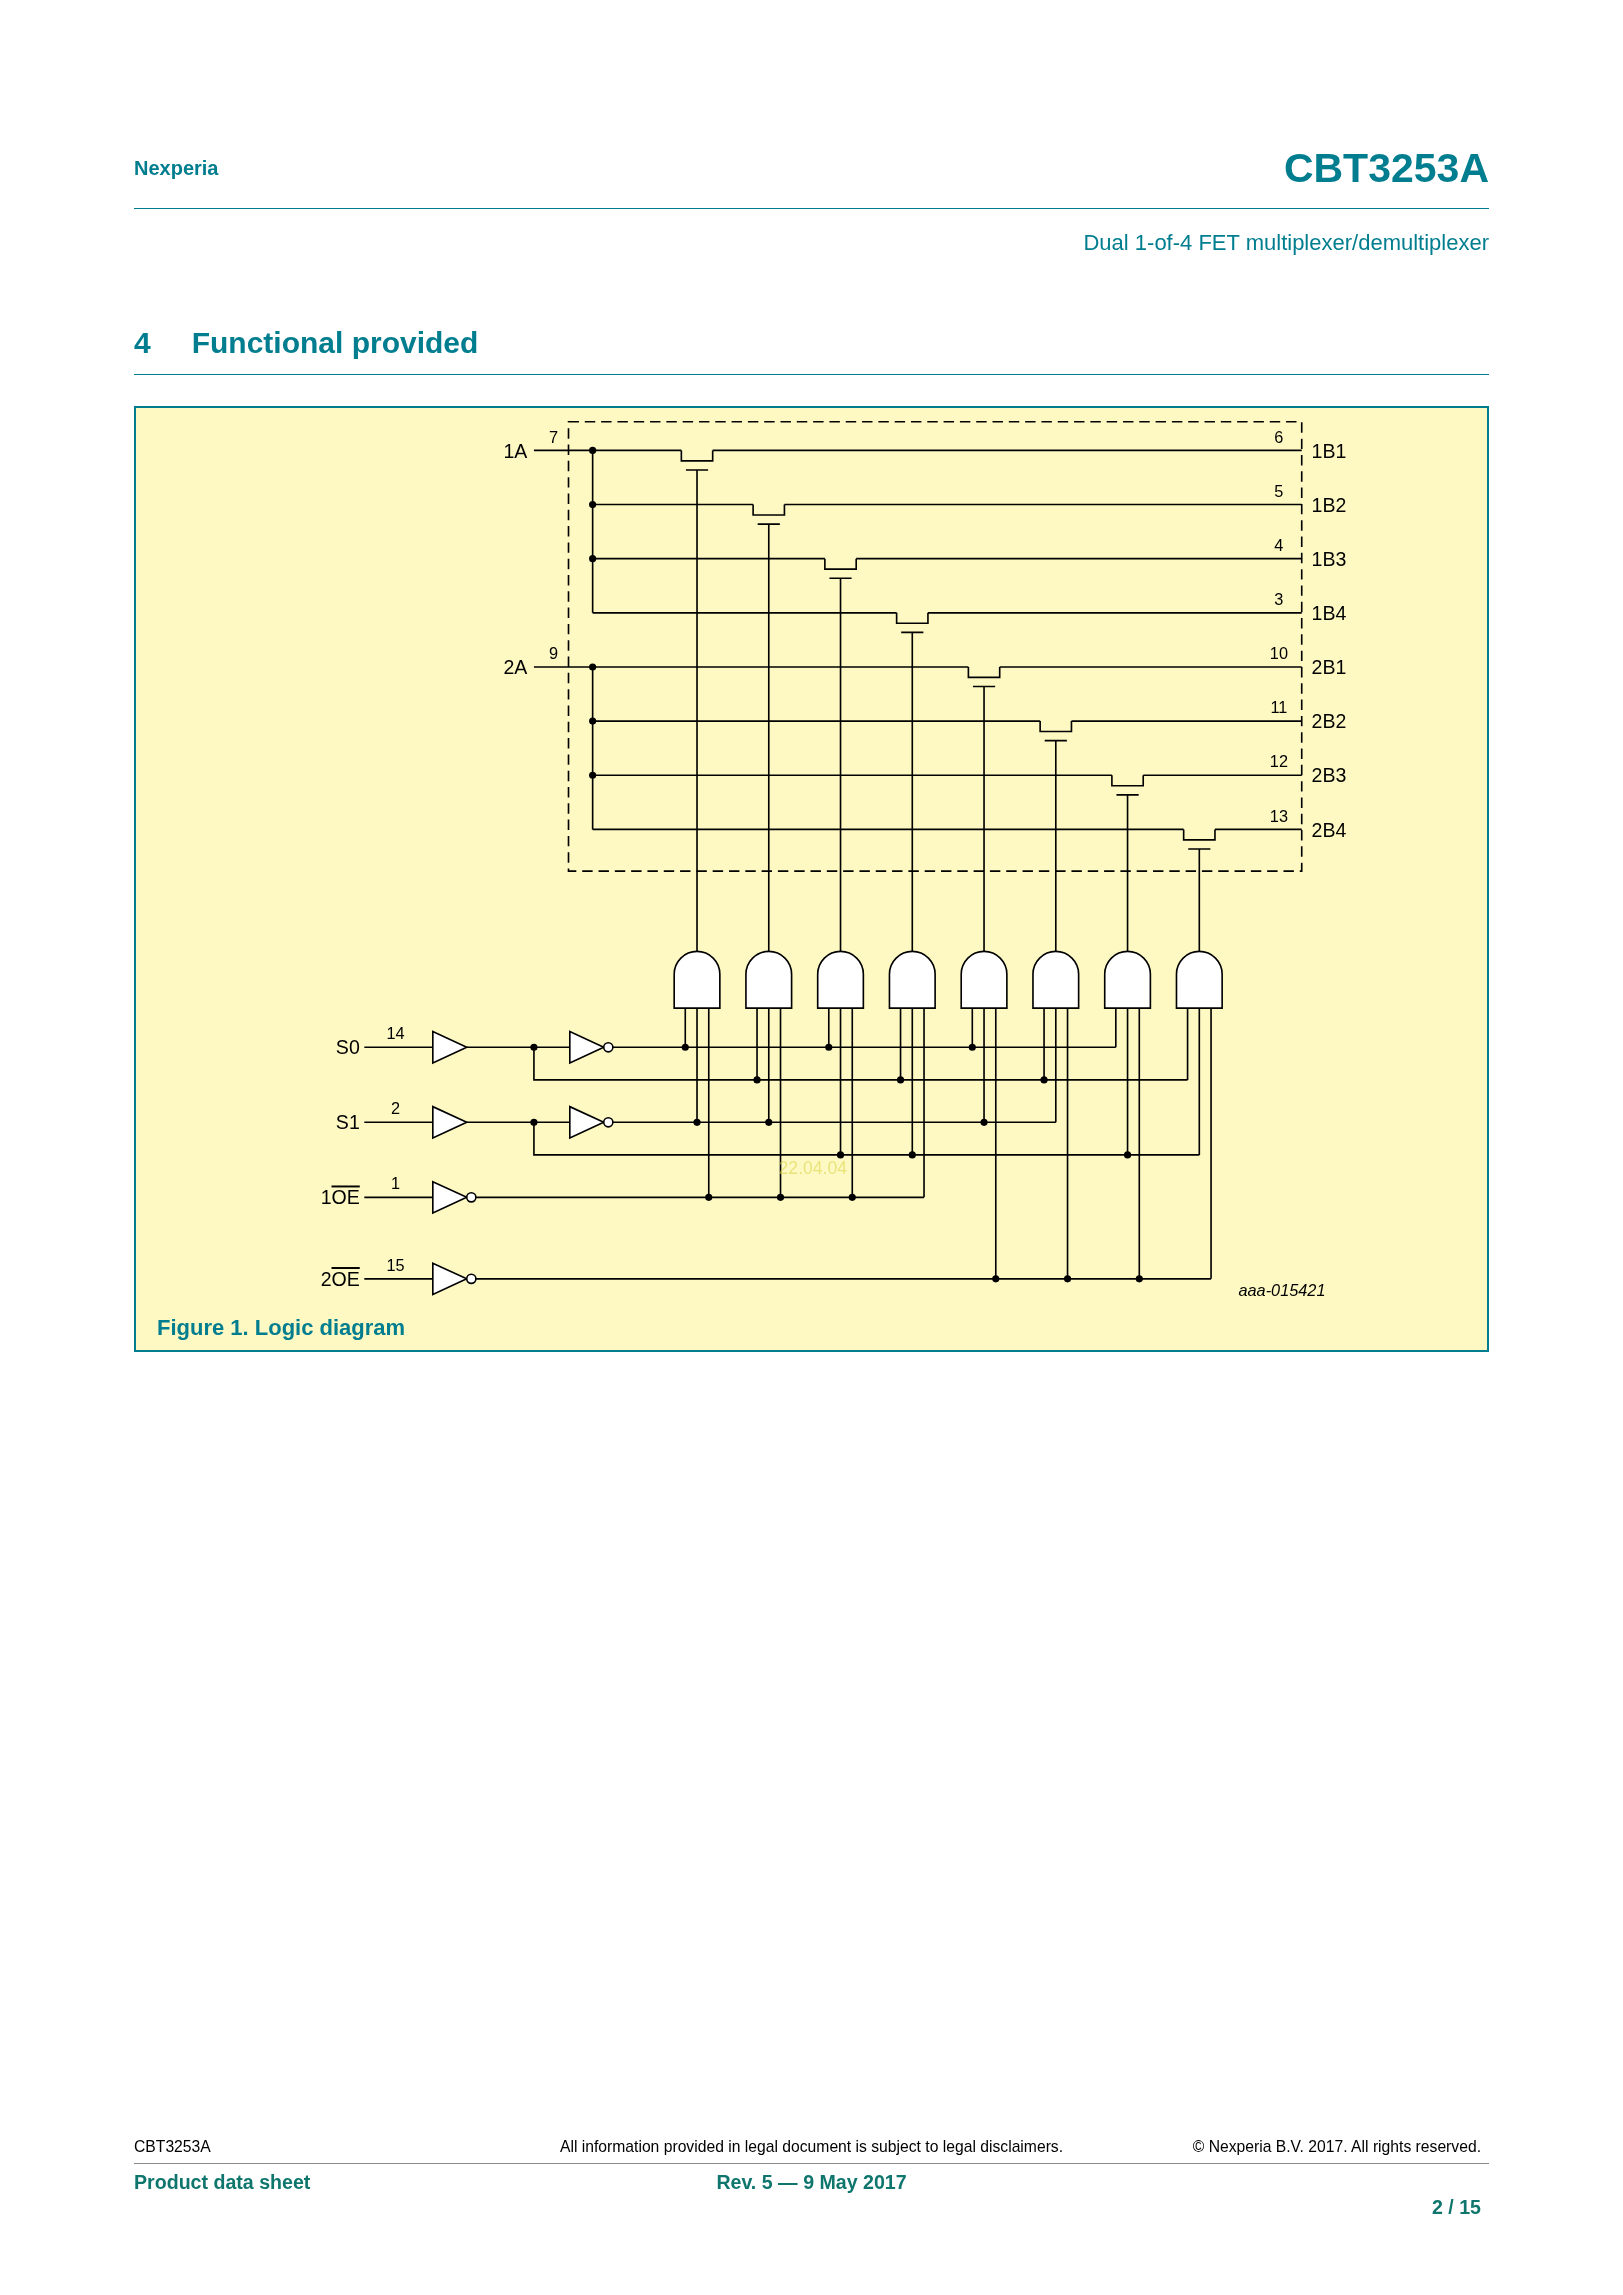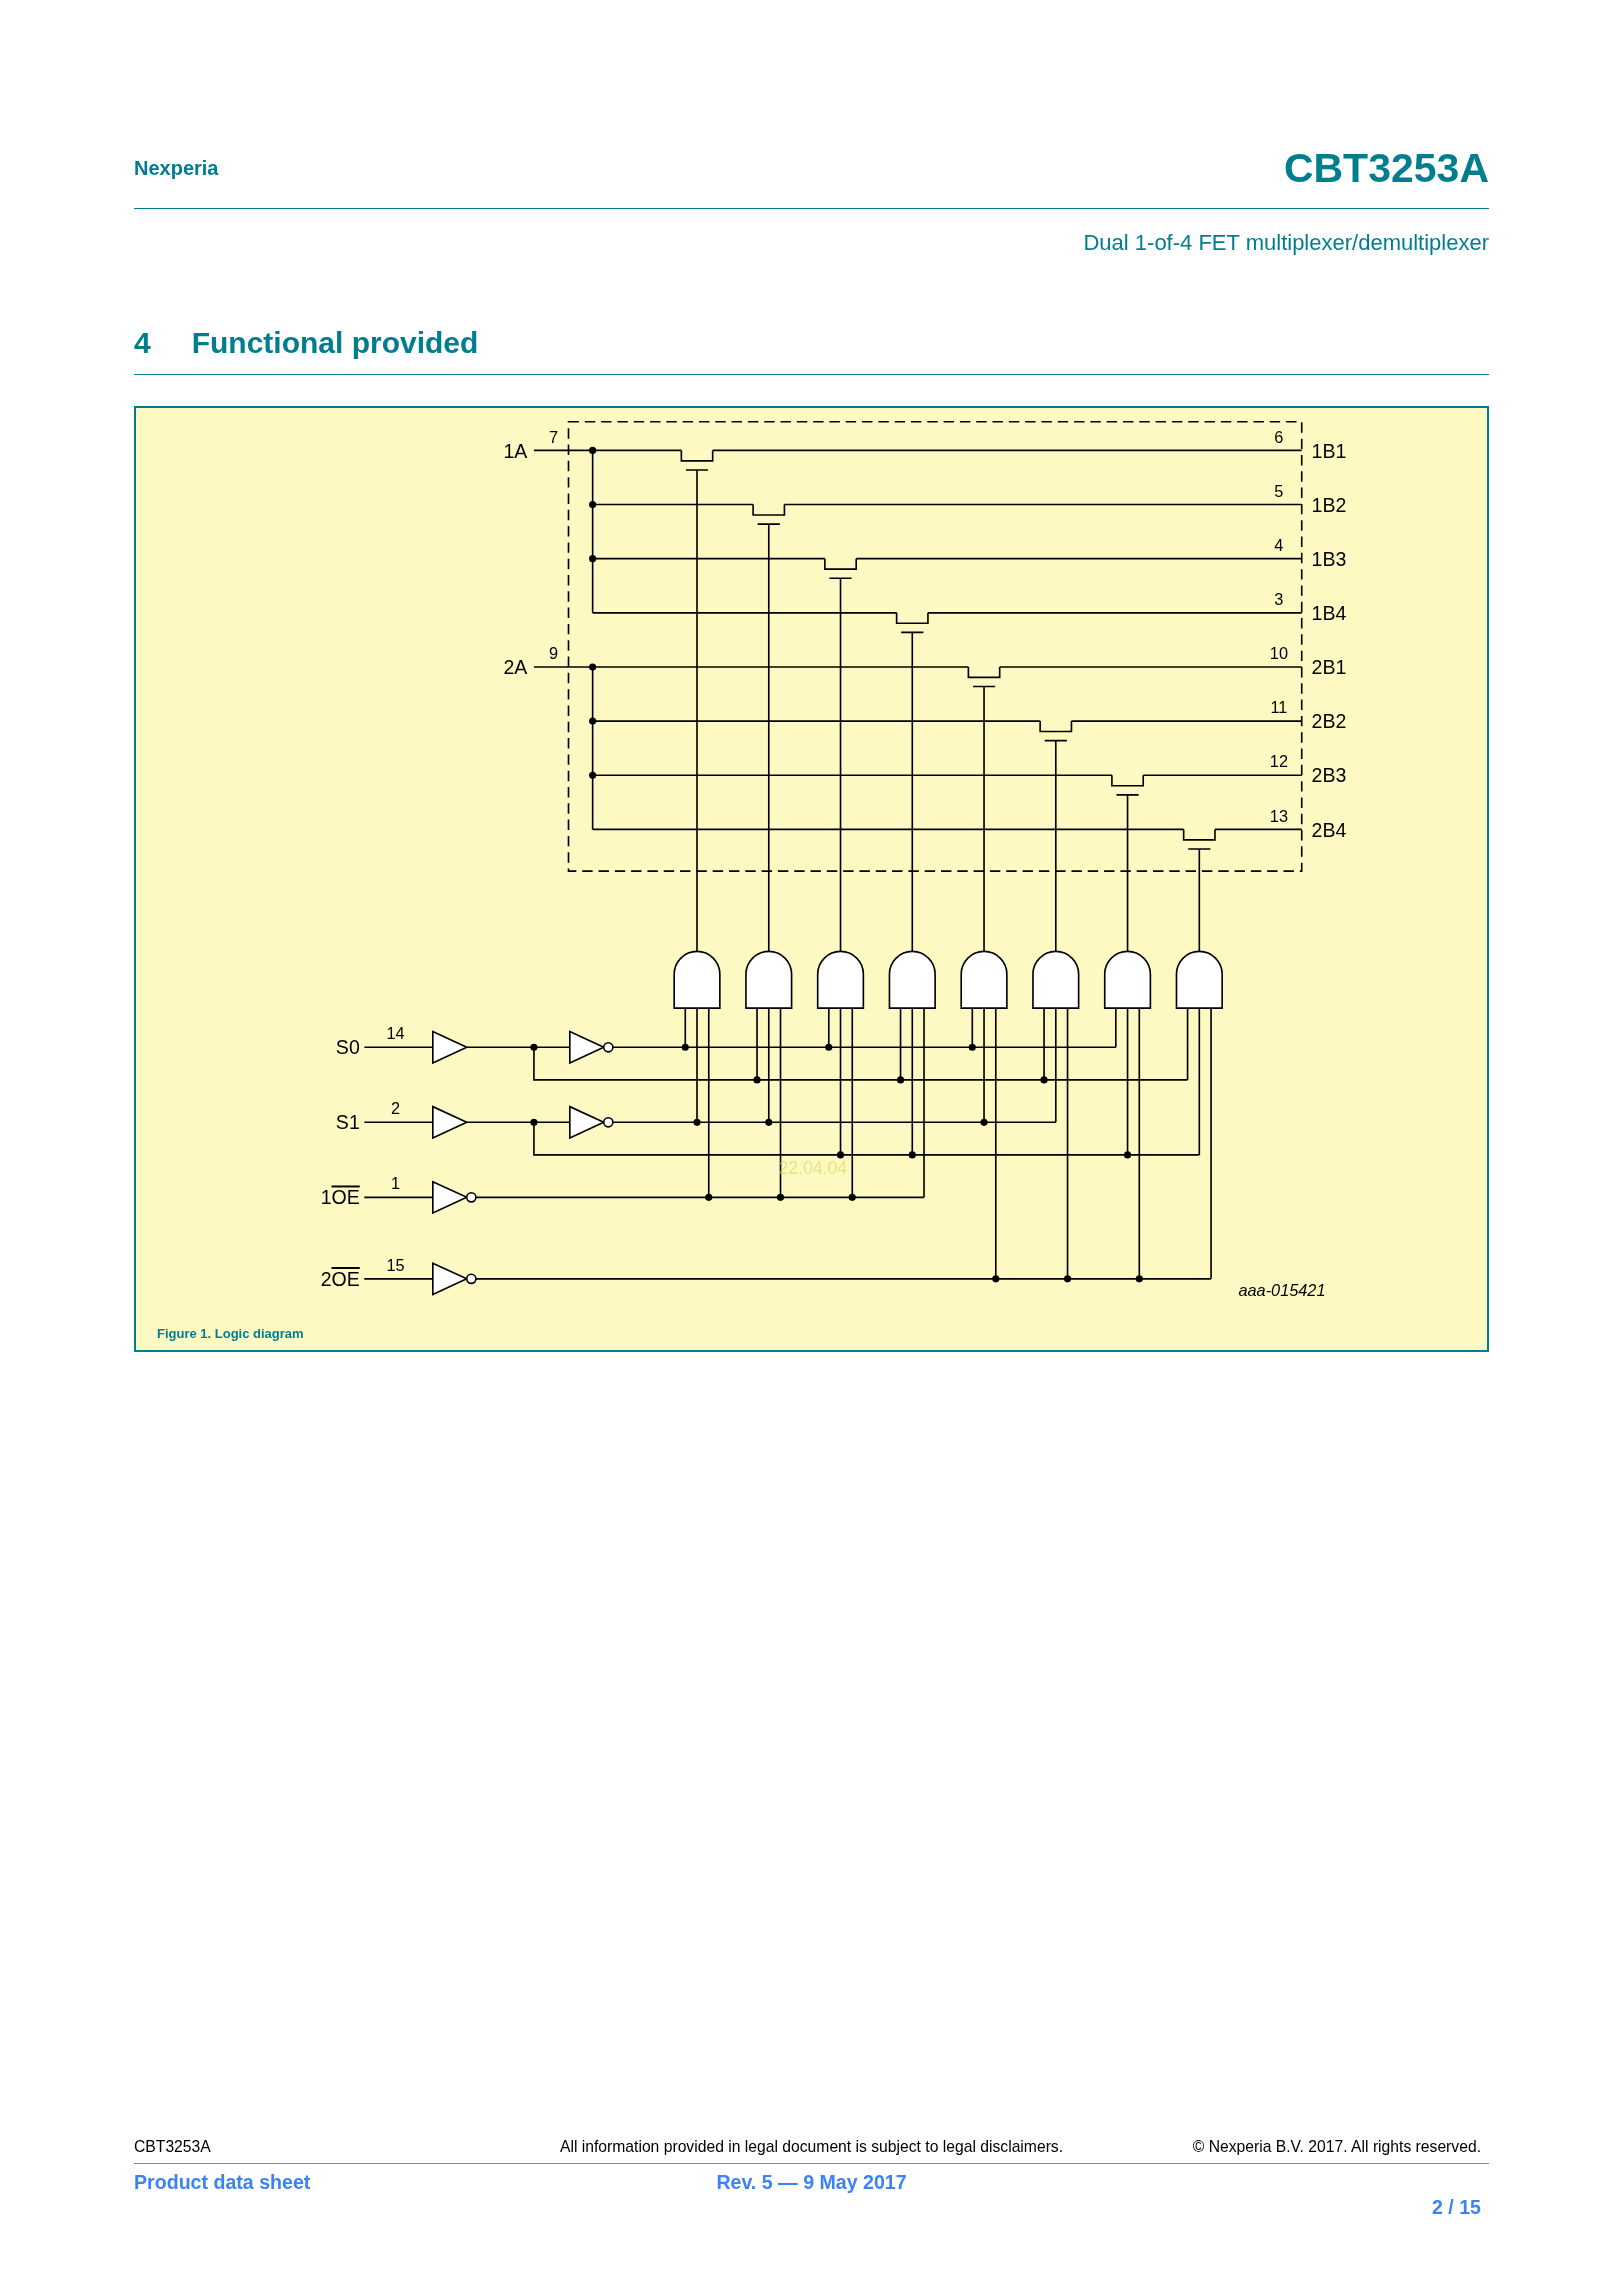--- a/index.html
+++ b/index.html
@@ -6,28 +6,28 @@
   body{width:1623px;height:2295px;position:relative;font-family:"Liberation Sans",sans-serif;color:#000;}
   .abs{position:absolute;}
   .teal{color:#007E8F;}
   .rule-teal{position:absolute;left:134px;right:134px;height:1.3px;background:#007E8F;}
   .brand{left:134px;top:157px;font-size:20px;font-weight:bold;}
   .part{right:134px;top:145px;font-size:41px;font-weight:bold;}
   .subtitle{right:134px;top:230px;font-size:22px;font-weight:normal;}
   .section-heading{left:134px;top:326px;font-size:30px;font-weight:bold;display:flex;gap:41px;}
   .figure-box{position:absolute;left:134px;top:406px;width:1355px;height:946px;border:2px solid #007E8F;box-sizing:border-box;background:#fef9c3;}
   .figure-box svg{display:block;width:100%;height:auto;}
-  .figcaption{position:absolute;left:21px;bottom:9.2px;font-size:13px;font-weight:bold;color:#007E8F;}
+  .figcaption{position:absolute;left:21px;bottom:9.2px;font-size:22px;font-weight:bold;color:#007E8F;}
   
   .frow{position:absolute;left:134px;right:134px;height:23.6px;}
   .frow .l{position:absolute;left:0;top:0;}
   .frow .c{position:absolute;left:50%;top:0;transform:translateX(-50%);white-space:nowrap;}
   .frow .r{position:absolute;right:8px;top:0;}
   .fsmall{font-size:15.7px;}
-  .fbold{font-size:19.6px;font-weight:bold;color:#3b82f6;}
+  .fbold{font-size:19.6px;font-weight:bold;color:#0f766e;}
   .footer-rule{position:absolute;left:134px;right:134px;top:2163px;height:1.3px;background:#8a8a8a;}
   
   .wire{stroke:#000;stroke-width:2.5;fill:none;}
   .dashedbox{stroke:#000;stroke-width:2.5;fill:none;stroke-dasharray:16 9;}
   .sym{stroke:#000;stroke-width:2.5;fill:#fff;}
   .dot{fill:#000;stroke:none;}
   svg text{font-family:"Liberation Sans",sans-serif;font-size:30px;fill:#000;}
   svg text.pin{font-size:25px;}
   svg text.code{font-size:25px;font-style:italic;}
   svg text.wm{font-size:27px;fill:#D9D23E;opacity:.55;}

